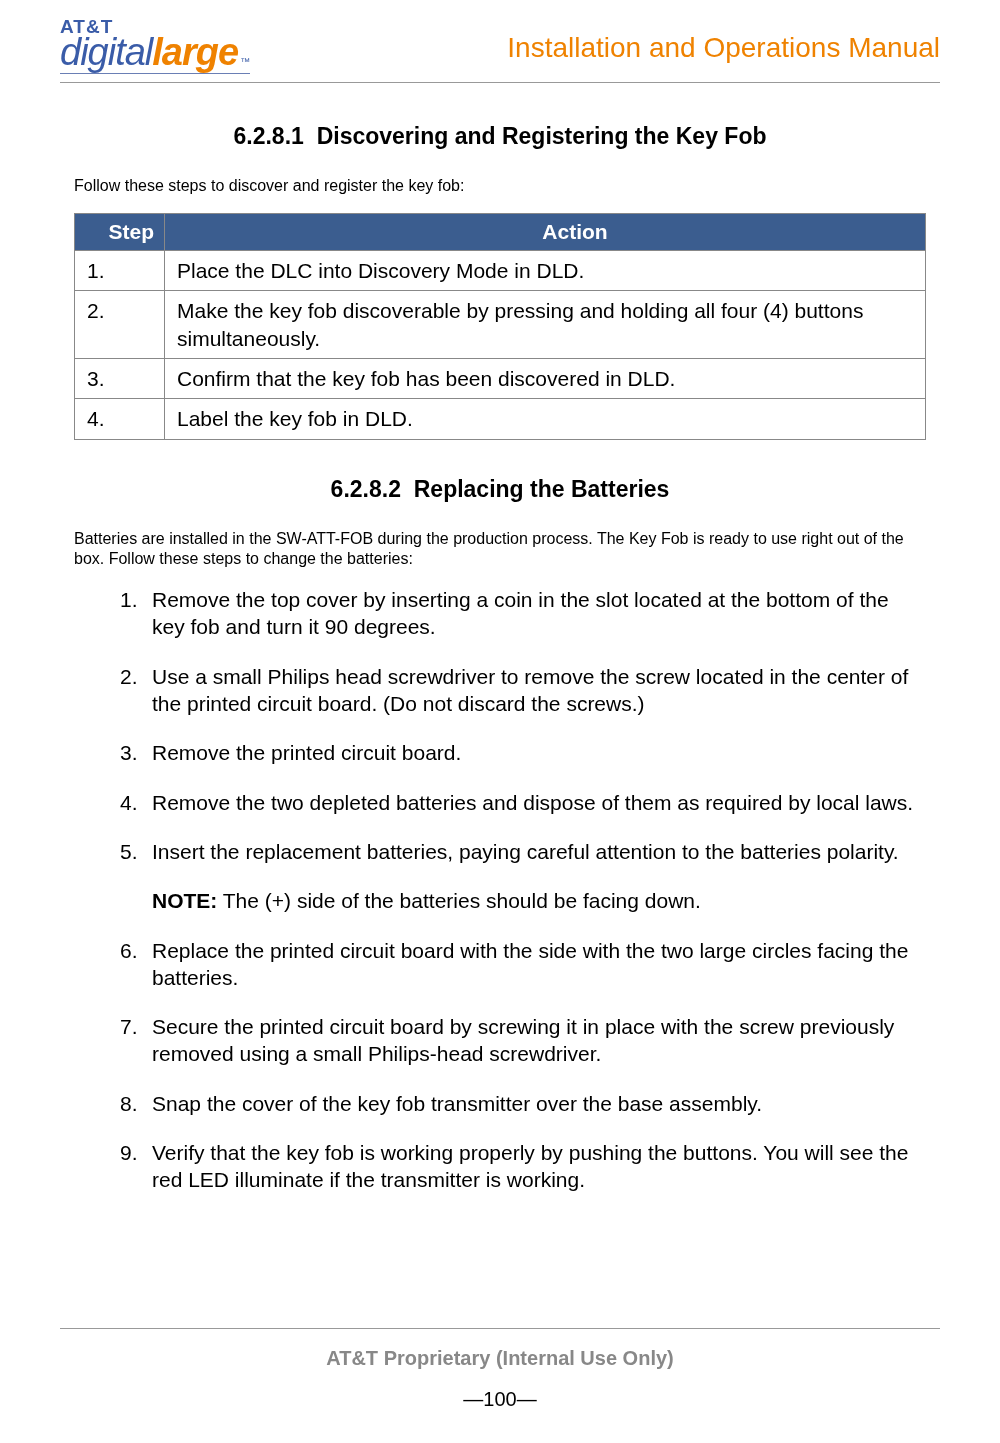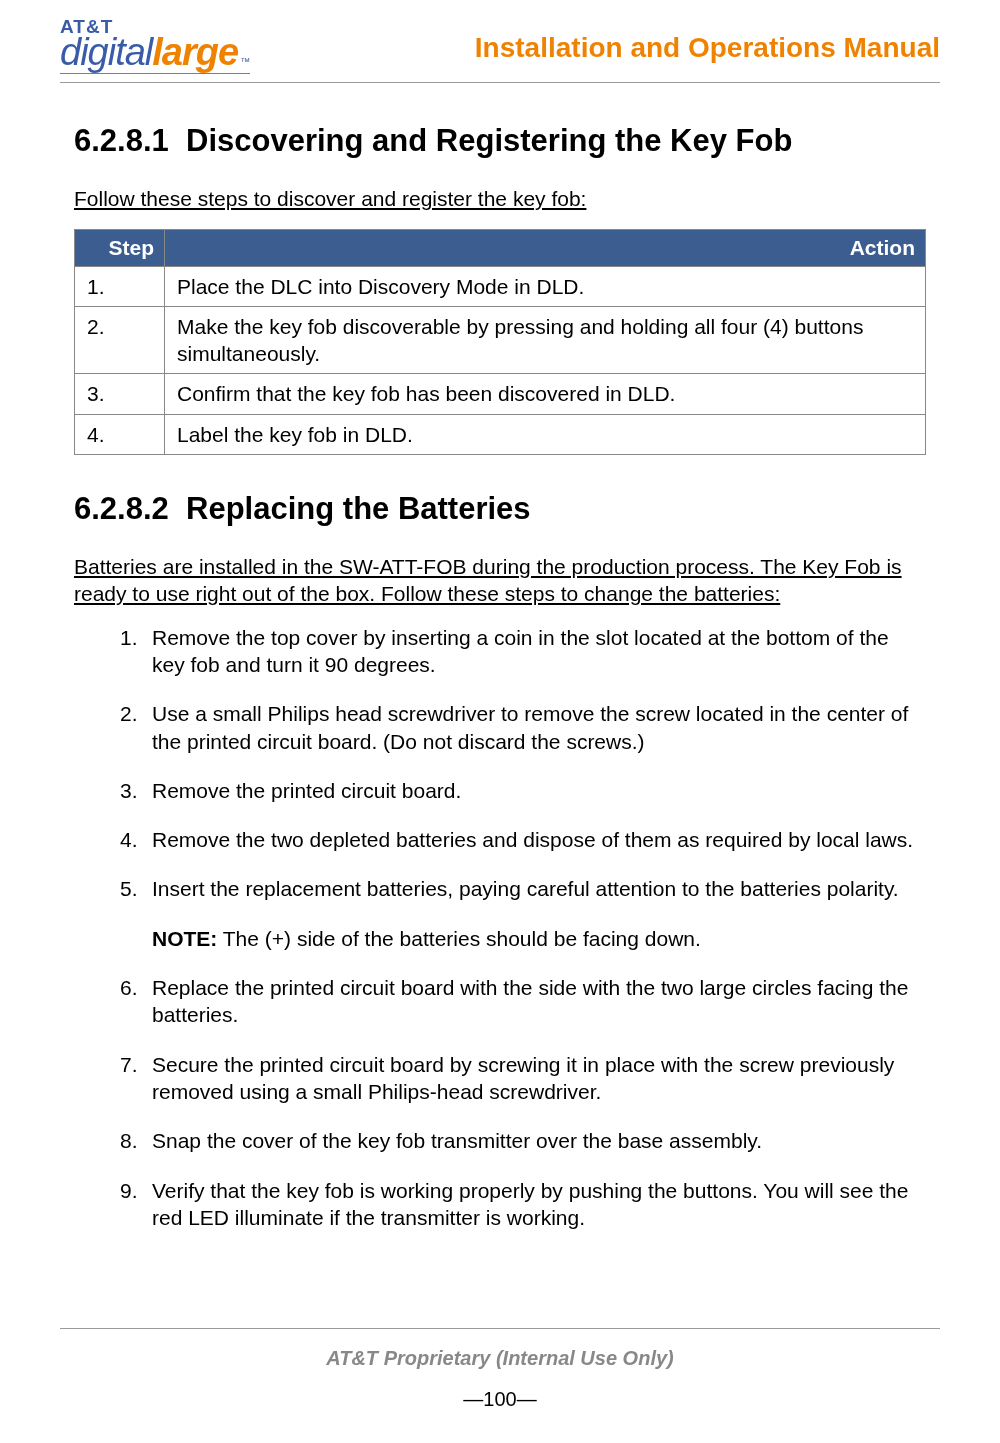--- a/index.html
+++ b/index.html
@@ -62,56 +62,56 @@
     .logo-tm {
       font-size: 10px;
       color: #3a5ca8;
       vertical-align: top;
       margin-left: 2px;
       font-style: normal;
     }
     .doc-title {
       color: #ef8200;
       font-size: 28px;
-      font-weight: bold;
+      font-weight: normal;
       margin-top: 14px;
     }
     .content {
       padding: 40px 14px 0 14px;
     }
     .section-heading {
-      font-size: 31px;
+      font-size: 23px;
       font-weight: bold;
       margin-bottom: 26px;
+      text-align: center;
     }
     .intro-text {
-      font-size: 21px;
+      font-size: 16px;
       margin-bottom: 16px;
       line-height: 1.3;
-      text-decoration: underline;
     }
     table.steps {
       width: 100%;
       border-collapse: collapse;
       margin-bottom: 36px;
     }
     table.steps th {
       background: #3b5d8f;
       color: #ffffff;
       font-size: 21px;
       font-weight: bold;
       text-align: right;
       padding: 6px 10px;
       border: 1px solid #888;
     }
     table.steps th.step-col {
       width: 90px;
     }
     table.steps th.action-col {
-      text-align: right;
+      text-align: center;
       padding-left: 70px;
     }
     table.steps td {
       border: 1px solid #888;
       font-size: 21px;
       padding: 6px 12px;
       vertical-align: top;
       line-height: 1.3;
     }
     ol.battery-steps {
@@ -150,21 +150,20 @@
       text-align: center;
       border-top: 1px solid #999;
       margin: 0 60px;
       padding-top: 18px;
     }
     .footer-proprietary {
       color: #888;
       font-size: 20px;
       font-weight: bold;
       margin-bottom: 18px;
-      font-style: italic;
     }
     .footer-page {
       color: #000;
       font-size: 20px;
     }
   </style>
 </head>
 <body>
 
 <div class="page">

